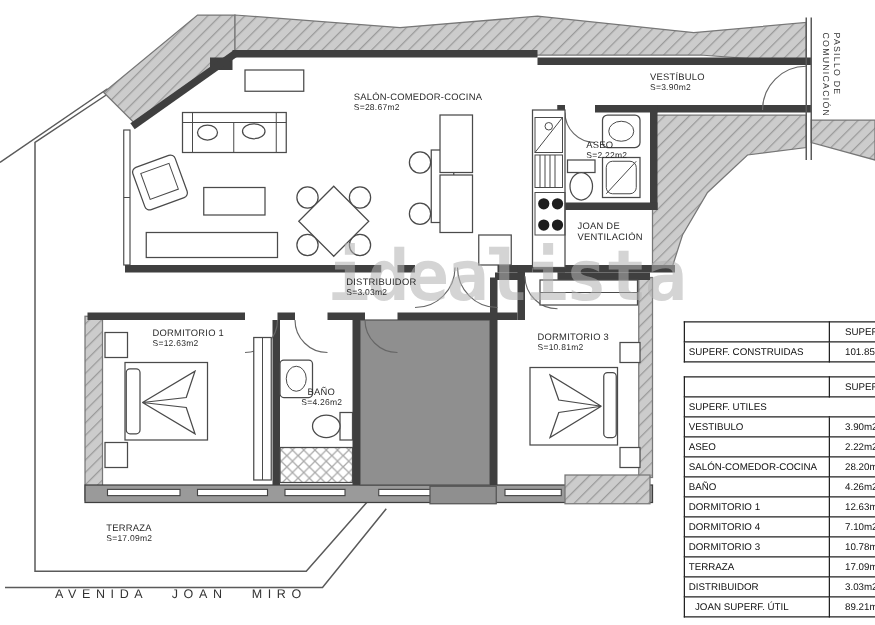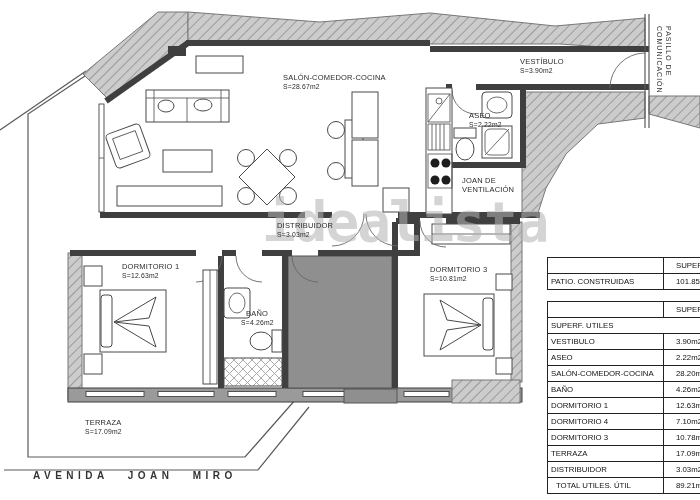--- a/index.html
+++ b/index.html
@@ -28,22 +28,22 @@
     font-family:"DejaVu Sans Mono",monospace;font-weight:bold;
     font-size:56px;line-height:80px;letter-spacing:-2px;
     color:var(--watermark,#b5b5b5);opacity:.55;user-select:none;pointer-events:none;margin-left:36px;
   }
 
   
   .lbl{position:absolute;z-index:3;color:#2a2a2a;font-size:7.5px;line-height:9px;letter-spacing:.2px}
   .lbl .rname{white-space:pre-line}
   .lbl .area{font-size:6.8px;display:block}
   .street{
-    position:absolute;left:33px;top:470px;z-index:3;
-    font-size:10px;letter-spacing:4.5px;word-spacing:12px;color:#333;white-space:nowrap;font-weight:bold;
+    position:absolute;left:44px;top:470px;z-index:3;
+    font-size:10px;letter-spacing:4.5px;word-spacing:12px;color:#333;white-space:nowrap;
   }
   .pasillo{
     position:absolute;left:673px;top:26px;z-index:3;
     font-size:7px;line-height:9px;letter-spacing:1px;color:#333;
     transform:rotate(90deg);transform-origin:0 0;white-space:pre-line;
   }
 
   
   .tables{position:absolute;left:547px;top:257px;z-index:4}
   .tables table{
@@ -310,21 +310,21 @@
 COMUNICACIÓN</div>
 
 <div class="tables">
   <table>
     <tbody>
         <tr>
       <td class="lab"></td>
       <td class="val">SUPERFICIES</td>
     </tr>
     <tr>
-      <td class="lab">PATIO. CONSTRUIDAS</td>
+      <td class="lab">SUPERF. CONSTRUIDAS</td>
       <td class="val">101.85m2</td>
     </tr>
   </tbody>
     </table>
 
   <table class="t2">
     <tbody>
         <tr>
       <td class="lab"></td>
       <td class="val">SUPERFICIES</td>
@@ -362,18 +362,18 @@
     </tr>
     <tr>
       <td class="lab">TERRAZA</td>
       <td class="val">17.09m2</td>
     </tr>
     <tr>
       <td class="lab">DISTRIBUIDOR</td>
       <td class="val">3.03m2</td>
     </tr>
     <tr>
-      <td class="lab total">TOTAL UTILES. ÚTIL</td>
+      <td class="lab total">JOAN SUPERF. ÚTIL</td>
       <td class="val">89.21m2</td>
     </tr>
   </tbody>
     </table>
 </div>
 
 </body></html>

